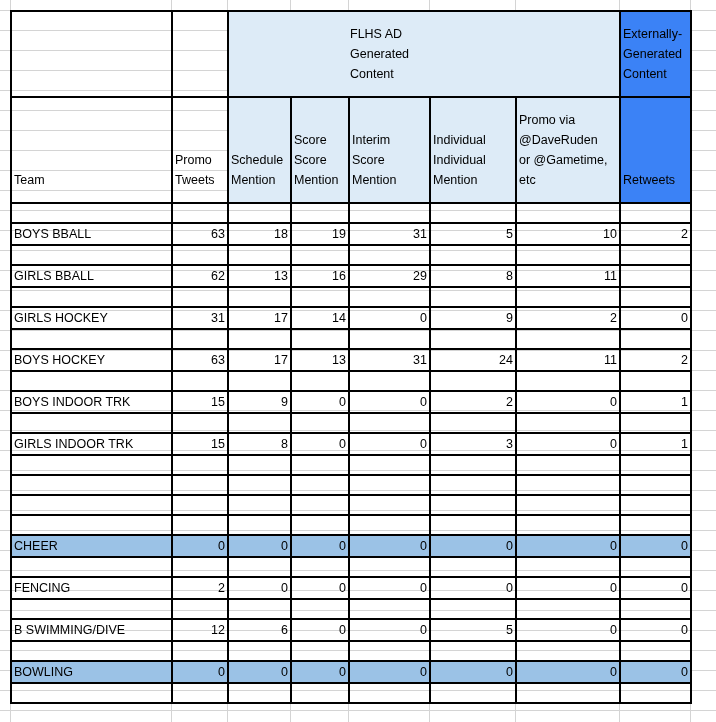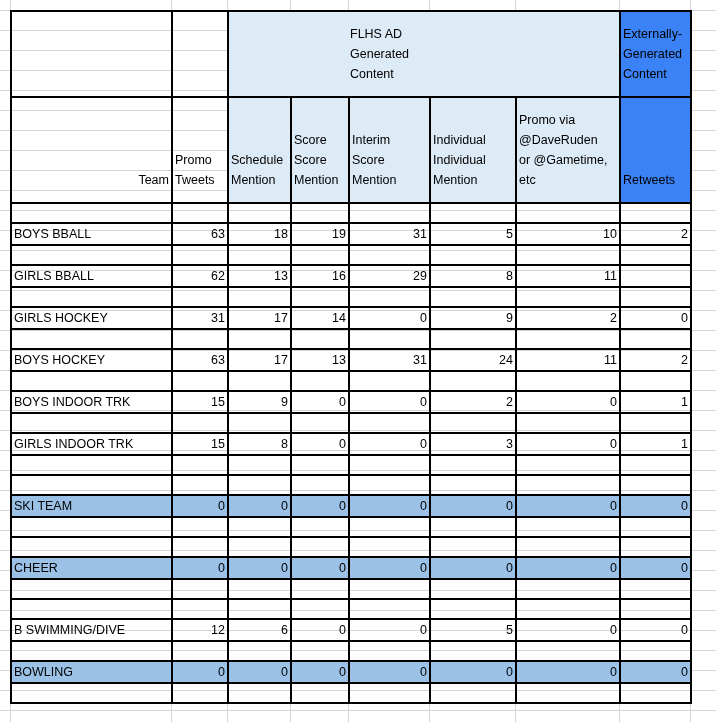--- a/index.html
+++ b/index.html
@@ -91,21 +91,21 @@
           <span class="group-label">Generated</span>
           <span class="group-label">Content</span>
         </td>
         <td class="hdr yellow-h" style="height:60px;vertical-align:top">
           <span class="group-label">Externally-</span>
           <span class="group-label">Generated</span>
           <span class="group-label">Content</span>
         </td>
       </tr>
       <tr style="height:100px" id="colhdr">
-          <td class="hdr" style="height: 100px; text-align: right;">
+          <td class="hdr" style="height: 100px;">
             <span class="group-label">Team</span>
           </td>
           <td class="hdr" style="height: 100px;">
             <span class="group-label">Promo</span>
             <span class="group-label">Tweets</span>
           </td>
           <td class="hdr blue-h" style="height: 100px;">
             <span class="group-label">Schedule</span>
             <span class="group-label">Mention</span>
           </td>
@@ -267,30 +267,20 @@
         <tr>
           <td class="spacer"></td>
           <td class="spacer"></td>
           <td class="spacer"></td>
           <td class="spacer"></td>
           <td class="spacer"></td>
           <td class="spacer"></td>
           <td class="spacer"></td>
           <td class="spacer"></td>
         </tr>
-        <tr class="hl">
-          <td>SKI TEAM</td>
-          <td class="num">0</td>
-          <td class="num">0</td>
-          <td class="num">0</td>
-          <td class="num">0</td>
-          <td class="num">0</td>
-          <td class="num">0</td>
-          <td class="num">0</td>
-        </tr>
         <tr>
           <td class="spacer"></td>
           <td class="spacer"></td>
           <td class="spacer"></td>
           <td class="spacer"></td>
           <td class="spacer"></td>
           <td class="spacer"></td>
           <td class="spacer"></td>
           <td class="spacer"></td>
         </tr>
@@ -316,20 +306,30 @@
         </tr>
         <tr>
           <td class="spacer"></td>
           <td class="spacer"></td>
           <td class="spacer"></td>
           <td class="spacer"></td>
           <td class="spacer"></td>
           <td class="spacer"></td>
           <td class="spacer"></td>
           <td class="spacer"></td>
+        </tr>
+        <tr>
+          <td>FENCING</td>
+          <td class="num">2</td>
+          <td class="num">0</td>
+          <td class="num">0</td>
+          <td class="num">0</td>
+          <td class="num">0</td>
+          <td class="num">0</td>
+          <td class="num">0</td>
         </tr>
         <tr>
           <td class="spacer"></td>
           <td class="spacer"></td>
           <td class="spacer"></td>
           <td class="spacer"></td>
           <td class="spacer"></td>
           <td class="spacer"></td>
           <td class="spacer"></td>
           <td class="spacer"></td>

